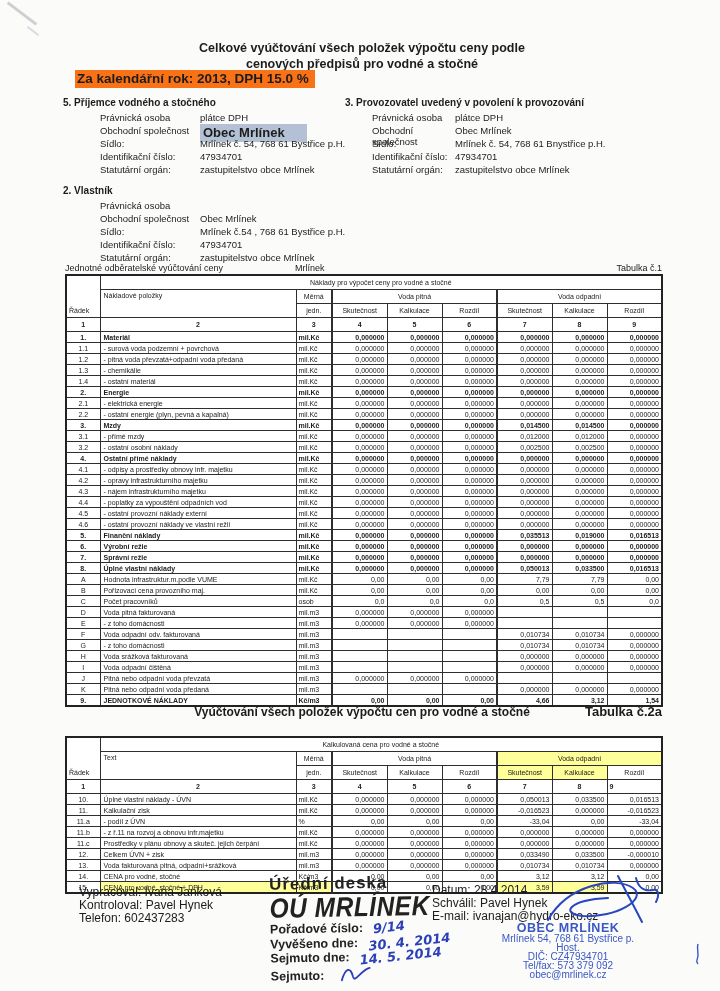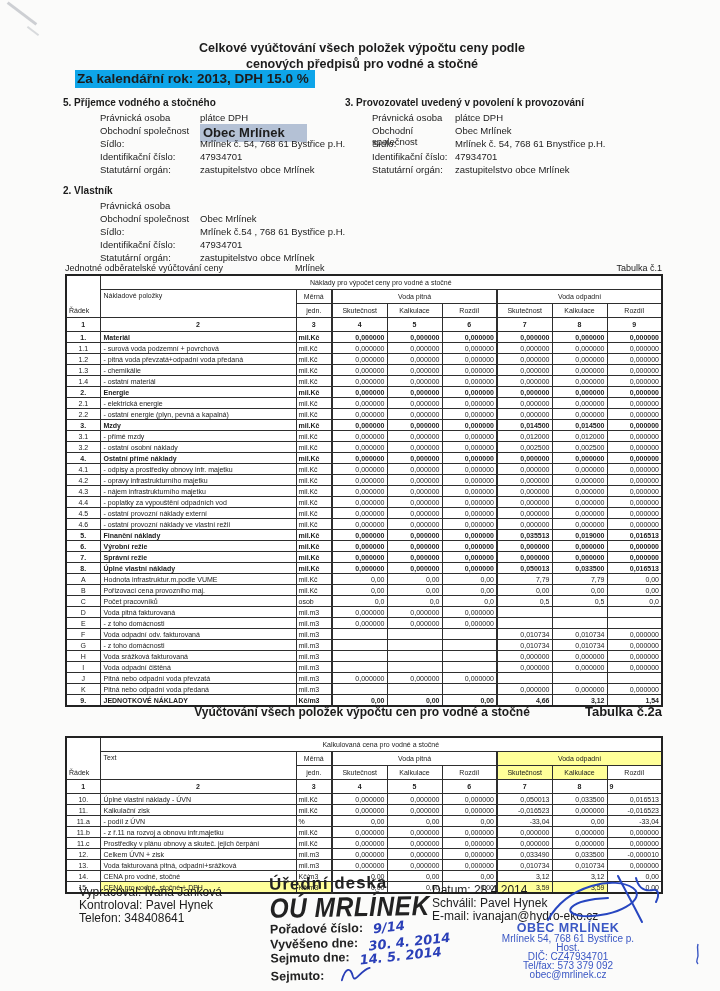--- a/index.html
+++ b/index.html
@@ -1,20 +1,20 @@
 <!DOCTYPE html>
 <html lang="cs"><head>
 <meta charset="utf-8">
 <style>
   html,body{margin:0;padding:0;}
   body{width:720px;height:991px;background:#fbfbfa;font-family:"Liberation Sans",sans-serif;color:#1c1c1c;position:relative;overflow:hidden;}
   .abs{position:absolute;}
   
   .title{top:40px;left:0;width:724px;text-align:center;font-size:12.5px;font-weight:bold;line-height:16px;}
-  .yearline{top:70px;left:75px;font-size:13.5px;font-weight:bold;background:#0ea5e9;padding:1px 6px 2px 2px;}
+  .yearline{top:70px;left:75px;font-size:13.5px;font-weight:bold;background:#f97316;padding:1px 6px 2px 2px;}
   
   .infosec{font-size:9.5px;}
   .sech{font-weight:bold;font-size:10px;margin-bottom:4px;}
   .secrows{padding-left:37px;}
   .irow{display:flex;height:13px;align-items:flex-start;}
   .ilabel{width:100px;flex:none;}
   .sec3 .ilabel{width:83px;}
   .ivalue{white-space:nowrap;}
   .vhl{background:#b4c1d5;font-weight:bold;font-size:13px;padding:1px 22px 2px 3px;margin-top:-1px;}
   
@@ -728,21 +728,21 @@
           <td class="val hl">3,59</td>
           <td class="val">0,00</td>
         </tr>
       </tbody>
 </table>
 </div>
 
 <div class="abs fleft">
   <div class="fline">Vypracoval: Ivana Janková</div>
   <div class="fline">Kontroloval: Pavel Hynek</div>
-  <div class="fline">Telefon: 348408641</div>
+  <div class="fline">Telefon: 602437283</div>
 </div>
 
 <div class="abs fright">
   <div class="fline">Datum: 28.4.2014</div>
   <div class="fline">Schválil: Pavel Hynek</div>
   <div class="fline">E-mail: ivanajan@hydro-eko.cz</div>
 </div>
 
 <div class="abs stamp">
   <div class="l1">Úřední deska</div>

